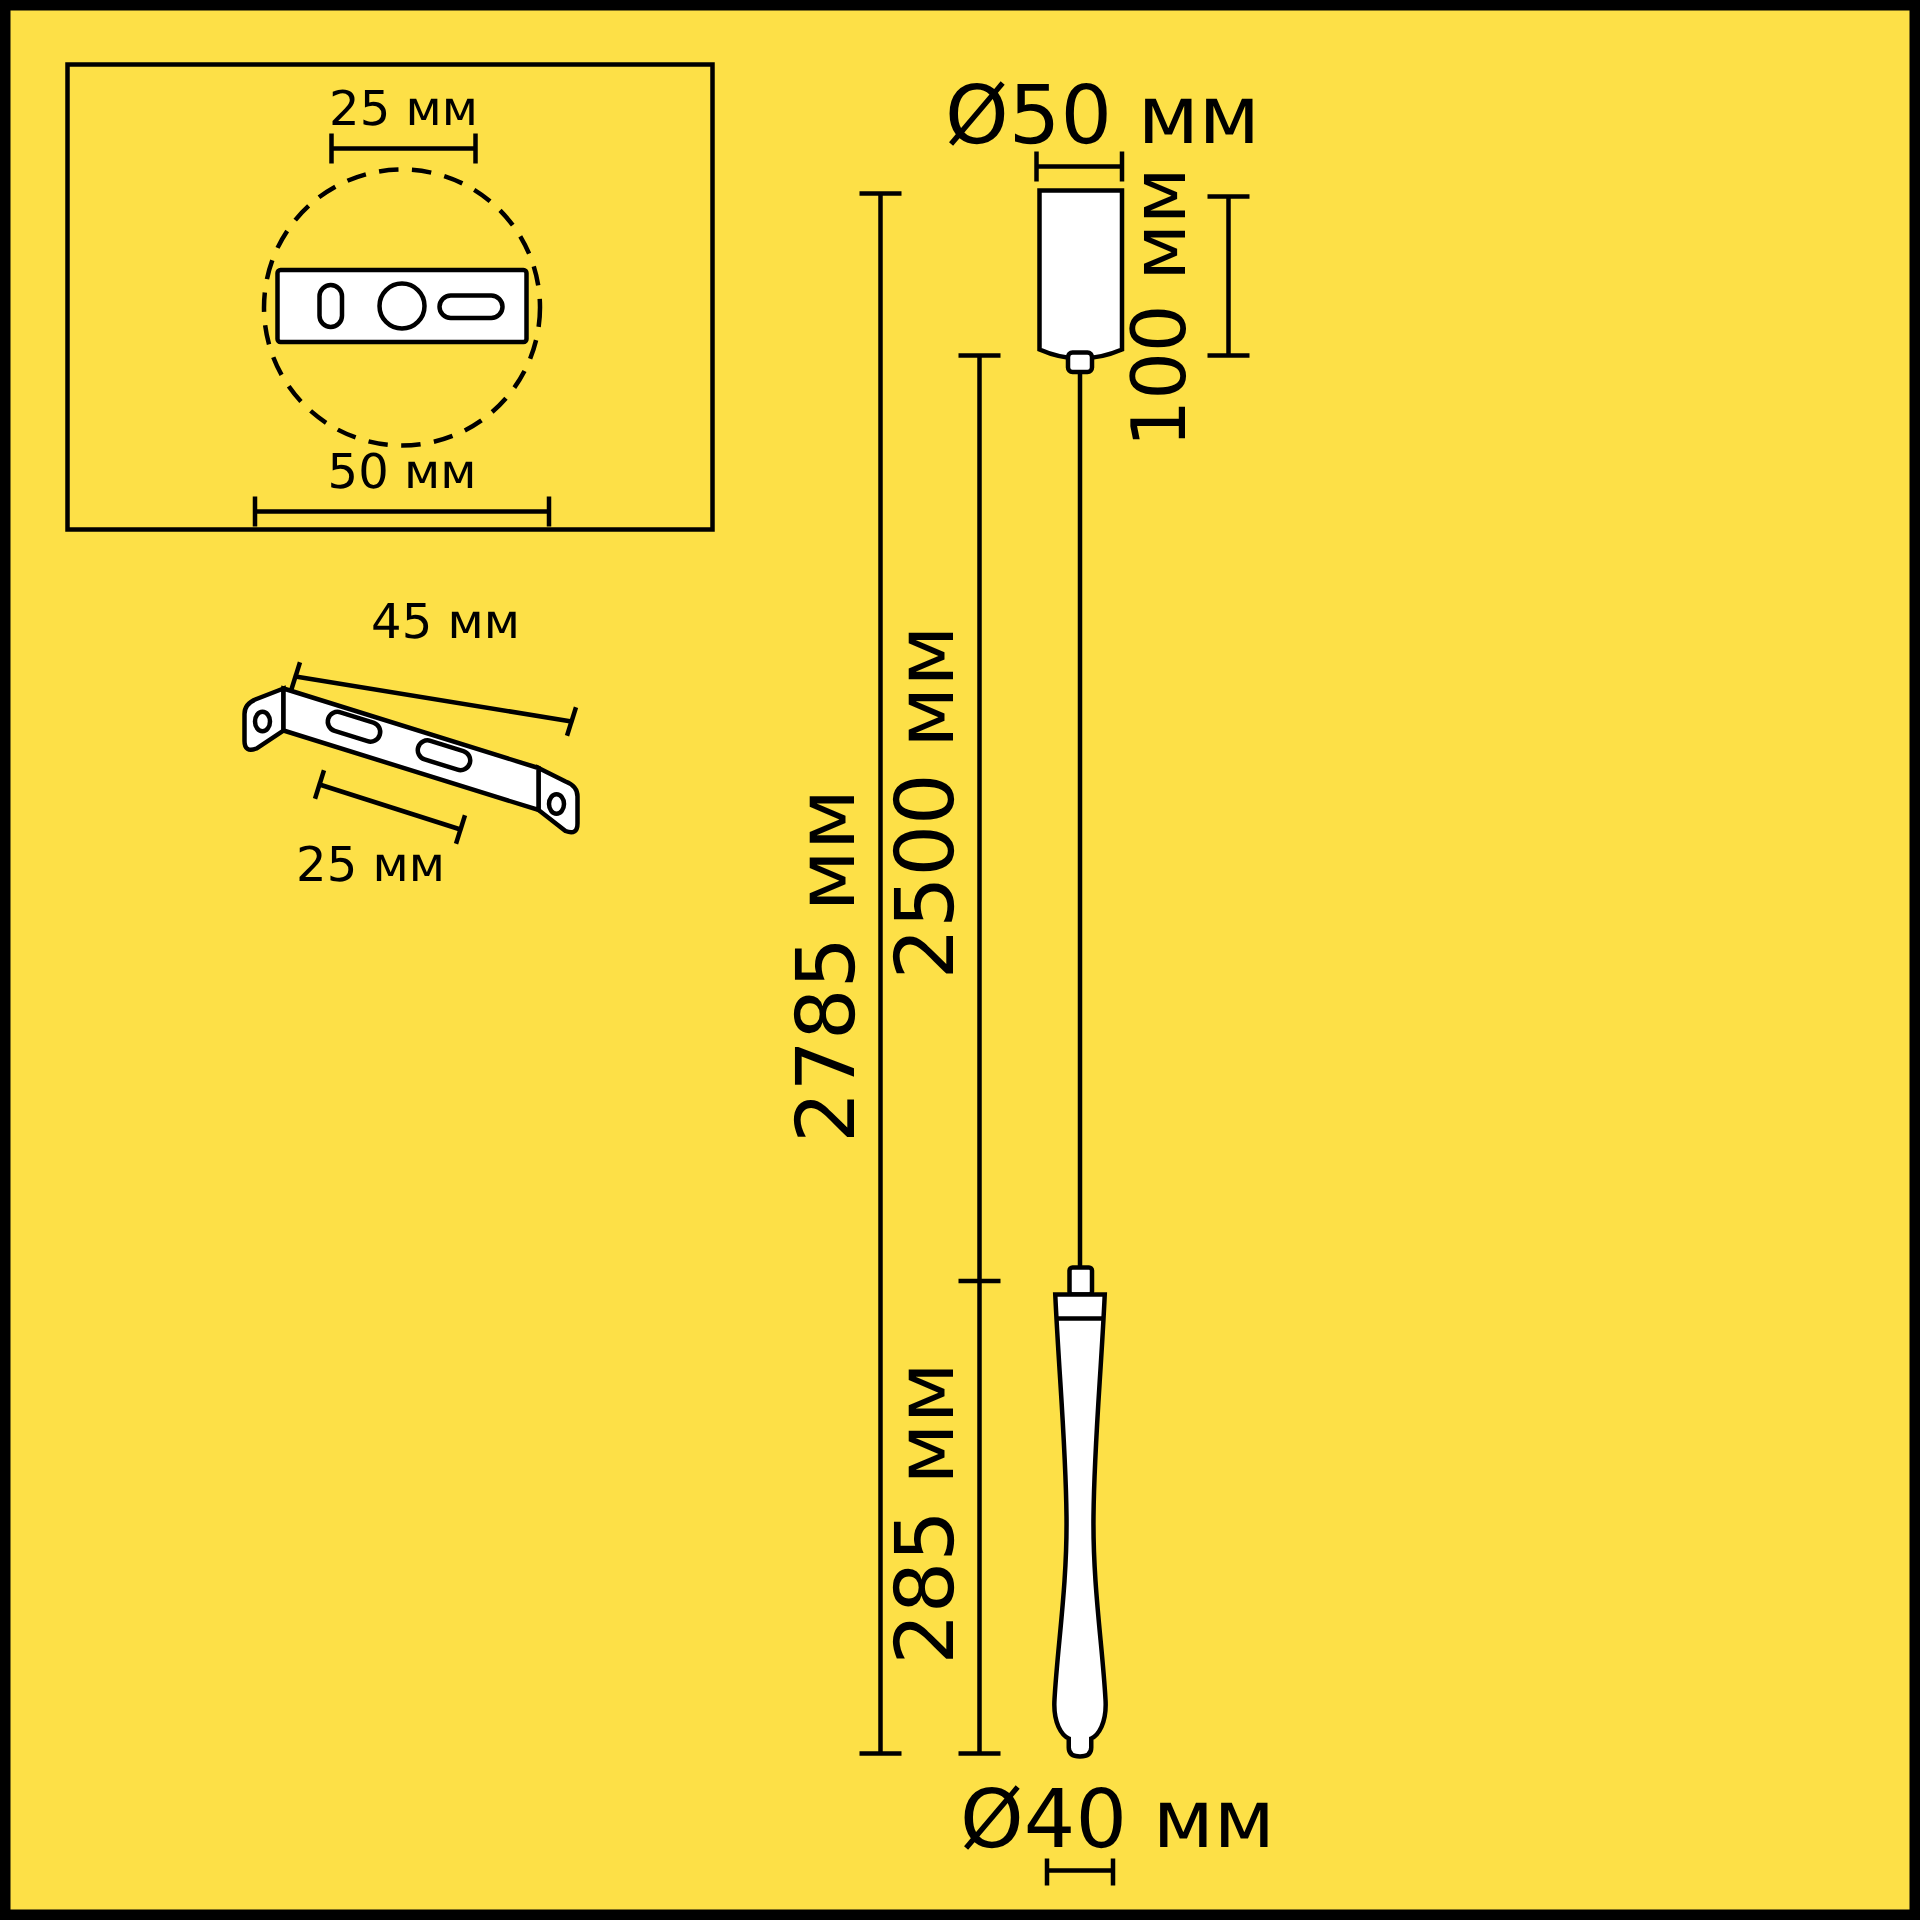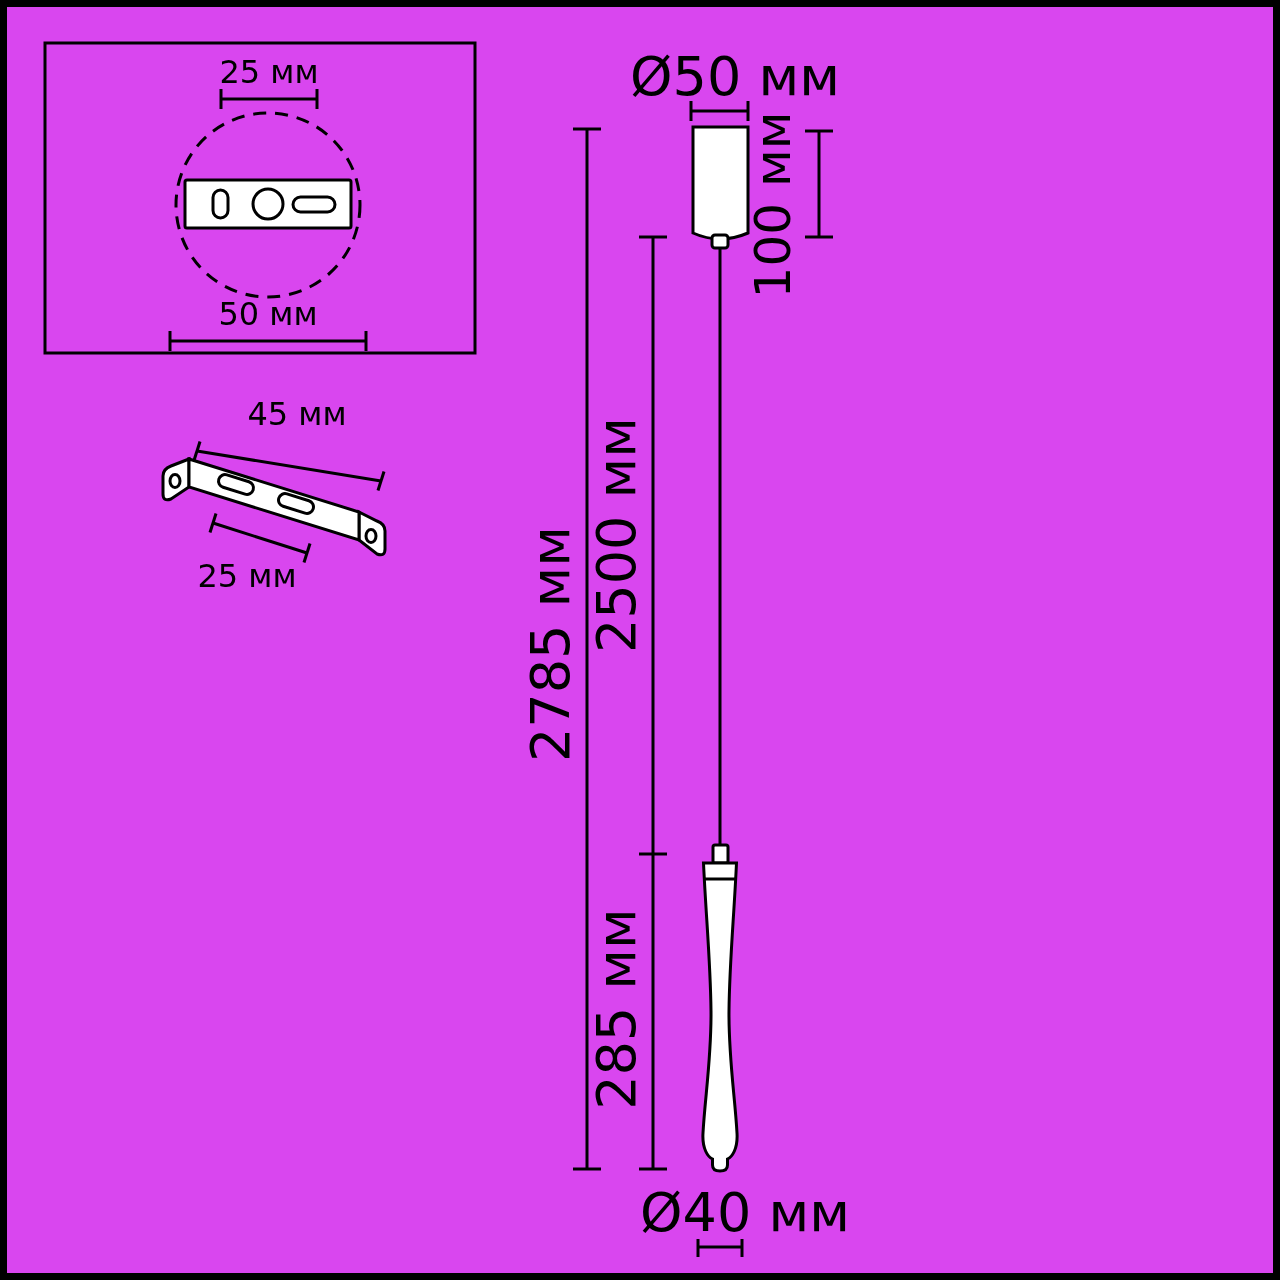--- a/index.html
+++ b/index.html
@@ -1,21 +1,21 @@
 <!DOCTYPE html>
 <html><head>
 <meta charset="utf-8">
 <style>
   html,body{margin:0;padding:0;background:#ffffff;}
   .frame{
     position:relative;
     width:1280px;height:1280px;
     box-sizing:border-box;
     border:7px solid #000;
-    background:#d946ef;
+    background:#fde047;
     overflow:hidden;
   }
   svg{display:block;width:100%;height:100%;}
   .ln{stroke:#000;stroke-width:3;fill:none;stroke-linecap:butt;}
   .lnf{stroke:#000;stroke-width:3;fill:#fff;}
   .dash{stroke-dasharray:13 9;}
   text{fill:#000;font-family:"DejaVu Sans","Liberation Sans",sans-serif;}
   .t-sm{font-size:32px;}
   .t-lg{font-size:54px;}
   .t-mid{font-size:50px;}

